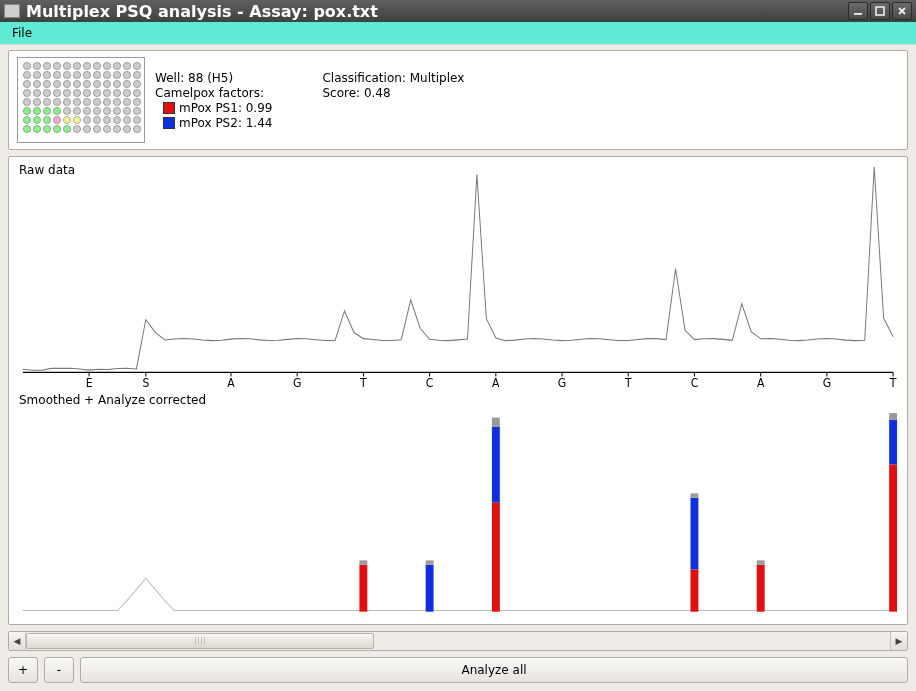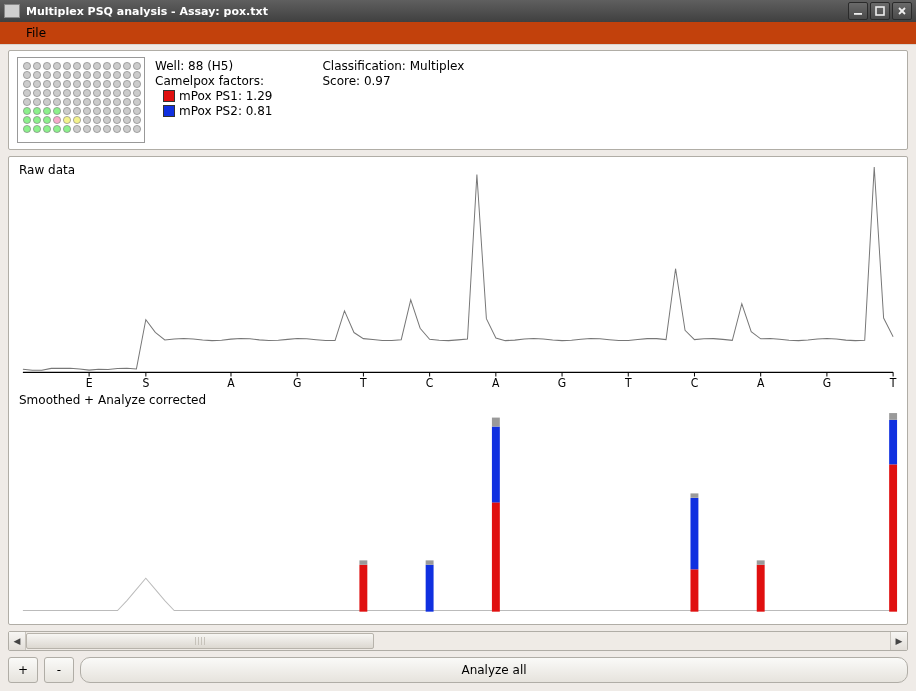--- a/index.html
+++ b/index.html
@@ -11,21 +11,21 @@
     background: #efebe7;
     overflow: hidden;
   }
   
   .titlebar {
     height: 22px;
     background: linear-gradient(#5f5f5f, #404040);
     display: flex; align-items: center;
     padding: 0 4px;
     color: #fff;
-    font-size: 11px; font-weight: bold;
+    font-size: 16px; font-weight: bold;
   }
   .titlebar .app-icon {
     width: 14px; height: 12px;
     background: #cfcfcf;
     border: 1px solid #888;
     margin-right: 6px;
   }
   .titlebar .title { flex: 1; }
   .titlebar .wm-buttons { display: flex; gap: 2px; }
   .titlebar .wm-btn {
@@ -33,22 +33,22 @@
     background: linear-gradient(#6a6a6a,#4a4a4a);
     border: 1px solid #2a2a2a;
     border-radius: 2px;
     display: flex; align-items: center; justify-content: center;
     color: #eee; font-size: 10px;
   }
   
   .menubar {
     height: 22px;
     display: flex; align-items: center;
-    padding: 0 20px;
-    background: #c2410c;
+    padding: 0 6px;
+    background: #5eead4;
     border-bottom: 1px solid #d8d4cf;
   }
   .menubar .menu-item { padding: 2px 6px; }
   
   .content {
     position: absolute;
     left: 8px; right: 8px;
     top: 50px;
     bottom: 8px;
     display: flex; flex-direction: column;
@@ -64,21 +64,21 @@
   .info-panel {
     height: 86px;
     padding: 6px 8px;
     display: flex; gap: 10px;
   }
   .well-plate-box {
     border: 1px solid #999;
     padding: 3px;
     background: #fff;
   }
-  .info-cols { display: flex; gap: 50px; padding-top: 2px; }
+  .info-cols { display: flex; gap: 50px; padding-top: 2px; margin-top: 12px; }
   .info-col { display: flex; flex-direction: column; gap: 1px; }
   .factor-row { display: flex; align-items: center; gap: 4px; padding-left: 8px; }
   .swatch { width: 10px; height: 10px; border: 1px solid #333; }
   .swatch.red  { background: #e01010; }
   .swatch.blue { background: #1030e0; }
 
   
   .charts-panel {
     flex: 1;
     display: flex; flex-direction: column;
@@ -137,21 +137,21 @@
   .btn {
     border: 1px solid #b0ada6;
     background: linear-gradient(#fafaf8,#e6e3dd);
     border-radius: 3px;
     display: flex; align-items: center; justify-content: center;
     padding: 0 8px;
     height: 26px;
     box-sizing: border-box;
   }
   .btn.small { width: 30px; padding: 0; }
-  .btn.flex  { flex: 1; border-radius: 10px; }
+  .btn.flex  { flex: 1; }
   .spin-select {
     flex: 1;
     border: 1px solid #b0ada6;
     background: #fff;
     border-radius: 3px;
     display: flex; align-items: center;
     height: 26px;
     box-sizing: border-box;
     padding: 0 2px 0 8px;
   }
@@ -297,30 +297,30 @@
           <circle cx="106" cy="68" r="3.6" fill="#cccccc" stroke="#777" stroke-width="0.6"></circle>
           <circle cx="116" cy="68" r="3.6" fill="#cccccc" stroke="#777" stroke-width="0.6"></circle>
         </svg>
     </div>
     <div class="info-cols">
       <div class="info-col">
         <div>Well: 88 (H5)</div>
         <div>Camelpox factors:</div>
         <div class="factor-row">
           <div class="swatch red"></div>
-          <span>mPox PS1: 1.29</span>
+          <span>mPox PS1: 0.99</span>
         </div>
         <div class="factor-row">
           <div class="swatch blue"></div>
-          <span>mPox PS2: 0.81</span>
+          <span>mPox PS2: 1.44</span>
         </div>
       </div>
       <div class="info-col">
         <div>Classification: Multiplex</div>
-        <div>Score: 0.97</div>
+        <div>Score: 0.48</div>
       </div>
     </div>
   </div>
 
   <div class="panel charts-panel">
     <div class="chart-box">
       <div class="chart-title">Raw data</div>
       <svg id="raw-svg" width="100%" height="100%" preserveAspectRatio="none" viewBox="0 0 900 215">
           <line x1="10" x2="890" y1="198" y2="198" stroke="#000" stroke-width="1"></line>
           <path d="M10.0 195.1 L19.6 196.0 L29.1 196.0 L38.7 194.3 L48.3 194.3 L57.8 194.2 L67.4 194.9 L77.0 195.9 L86.5 195.1 L96.1 195.4 L105.7 194.4 L115.2 194.1 L124.8 194.8 L134.3 148.7 L143.9 160.6 L153.5 167.7 L163.0 166.7 L172.6 166.3 L182.2 166.8 L191.7 167.7 L201.3 168.3 L210.9 167.9 L220.4 166.9 L230.0 166.3 L239.6 166.6 L249.1 167.6 L258.7 168.2 L268.3 168.0 L277.8 167.1 L287.4 166.3 L297.0 166.5 L306.5 167.4 L316.1 168.2 L325.7 168.1 L335.2 140.4 L344.8 160.7 L354.3 166.4 L363.9 167.2 L373.5 168.1 L383.0 168.2 L392.6 167.4 L402.2 130.0 L411.7 156.7 L421.3 167.0 L430.9 168.0 L440.4 168.3 L450.0 167.6 L459.6 166.7 L469.1 12.7 L478.7 147.7 L488.3 165.9 L497.8 168.3 L507.4 167.8 L517.0 166.8 L526.5 166.3 L536.1 166.7 L545.7 167.7 L555.2 168.3 L564.8 167.9 L574.3 167.0 L583.9 166.3 L593.5 166.6 L603.0 167.5 L612.6 168.2 L622.2 168.1 L631.7 167.2 L641.3 166.4 L650.9 166.4 L660.4 167.3 L670.0 100.9 L679.6 158.6 L689.1 167.3 L698.7 166.5 L708.3 166.4 L717.8 167.1 L727.4 168.0 L737.0 133.7 L746.5 159.8 L756.1 166.6 L765.7 166.3 L775.2 167.0 L784.8 167.9 L794.3 168.3 L803.9 167.7 L813.5 166.7 L823.0 166.3 L832.6 166.8 L842.2 167.8 L851.7 168.3 L861.3 167.9 L870.9 5.6 L880.4 147.1 L890.0 164.7 " fill="none" stroke="#777" stroke-width="1"></path>

